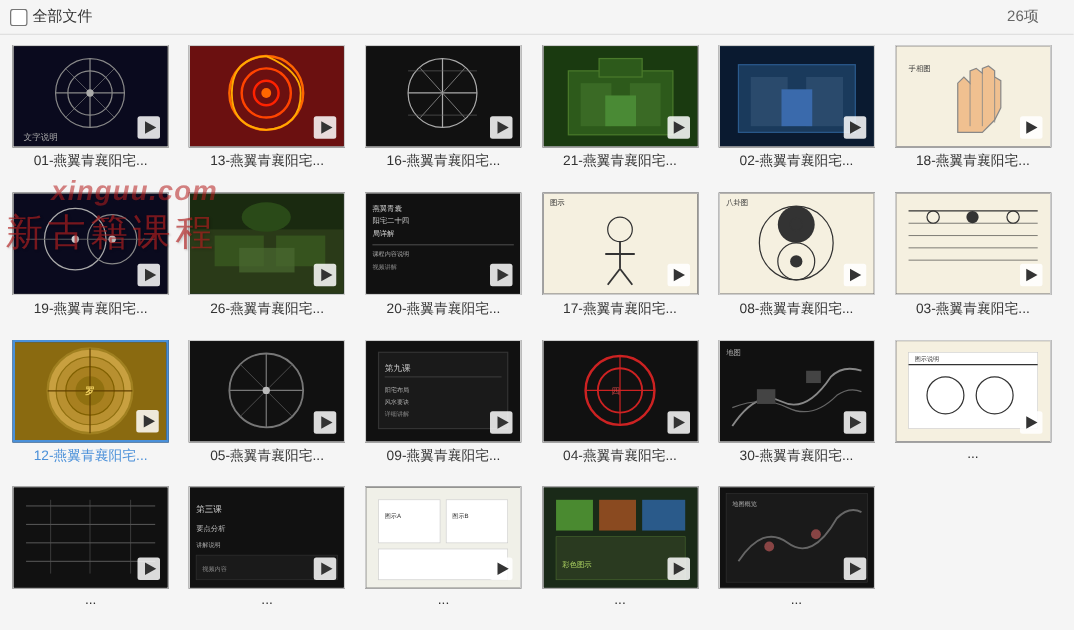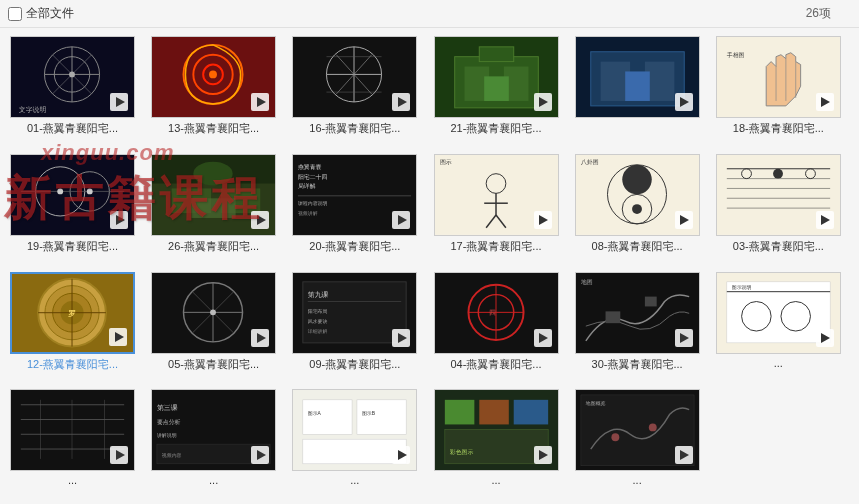--- a/index.html
+++ b/index.html
@@ -26,25 +26,26 @@
       font-size: 22px;
       font-style: italic;
       font-weight: bold;
       letter-spacing: 1px;
       padding-left: 21px;
       margin-left: 20px;
     }
 
     .watermark-bottom {
       color: rgba(180, 30, 30, 0.65);
-      font-size: 48px;
-      font-weight: bold;
+      font-size: 30px;
+      font-weight: normal;
       letter-spacing: 4px;
       padding-left: 4px;
       text-shadow: 1px 1px 2px rgba(0,0,0,0.2);
+      text-align: right;
     }
 
     .top-bar {
       display: flex;
       align-items: center;
       padding: 4px 8px;
       background: #f5f5f5;
       border-bottom: 1px solid #e0e0e0;
       height: 28px;
       justify-content: space-between;
@@ -285,20 +286,21 @@
       <rect x="15" y="15" width="95" height="55" fill="#1a3a5c" stroke="#2a5a8c" stroke-width="1"></rect>
       <rect x="25" y="25" width="30" height="40" fill="#2a4a6c"></rect>
       <rect x="70" y="25" width="30" height="40" fill="#2a4a6c"></rect>
       <rect x="50" y="35" width="25" height="30" fill="#3a6aac"></rect>
     </svg>
         </div>
         <div class="play-icon">
           <div class="play-triangle"></div>
         </div>
       </div>
+      <div class="video-label">02-燕翼青襄阳宅...</div>
     </div>
     <div class="video-item">
       <div class="thumb-wrapper">
         <div class="thumb-bg thumb-18">
           <svg viewBox="0 0 125 82" xmlns="http://www.w3.org/2000/svg">
       <rect width="125" height="82" fill="#f5f0e0"></rect>
       <path d="M50 70 L50 30 L55 25 L60 30 L60 20 L65 18 L70 22 L70 18 L75 16 L80 20 L80 25 L85 28 L85 50 L80 60 L75 65 L70 70 Z" fill="#f0c090" stroke="#888" stroke-width="1"></path>
       <line x1="60" y1="30" x2="60" y2="65" stroke="#888" stroke-width="0.7"></line>
       <line x1="70" y1="22" x2="70" y2="65" stroke="#888" stroke-width="0.7"></line>
       <line x1="80" y1="25" x2="80" y2="62" stroke="#888" stroke-width="0.7"></line>

